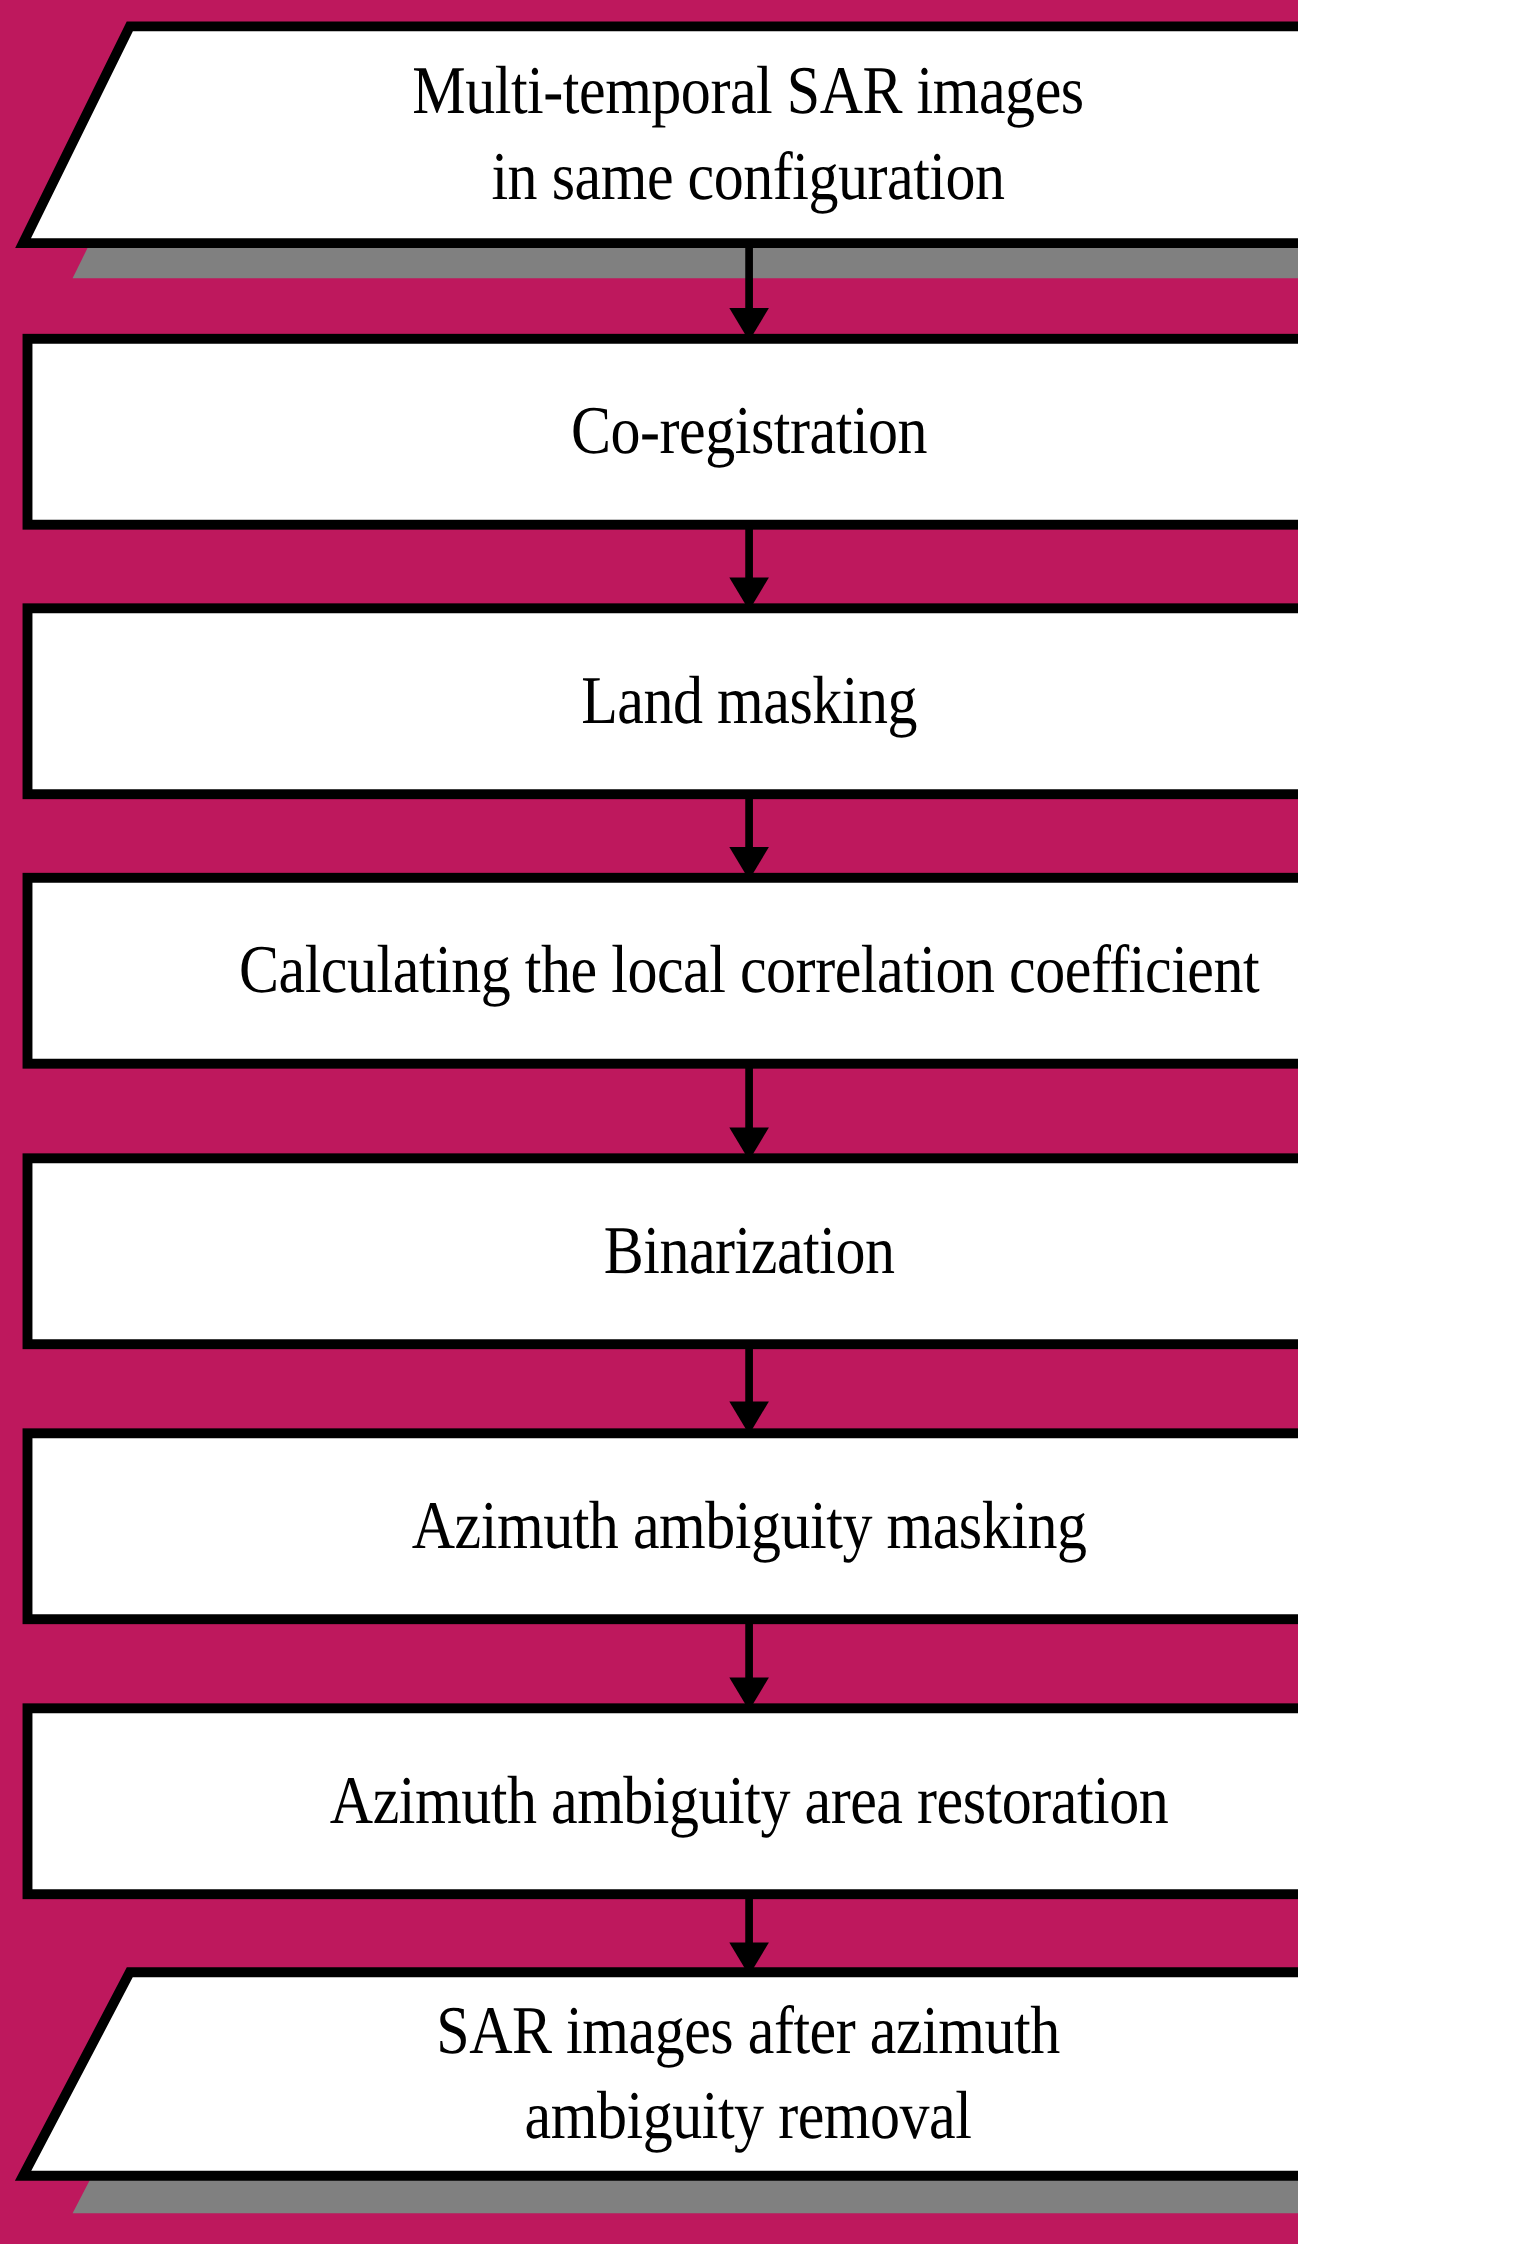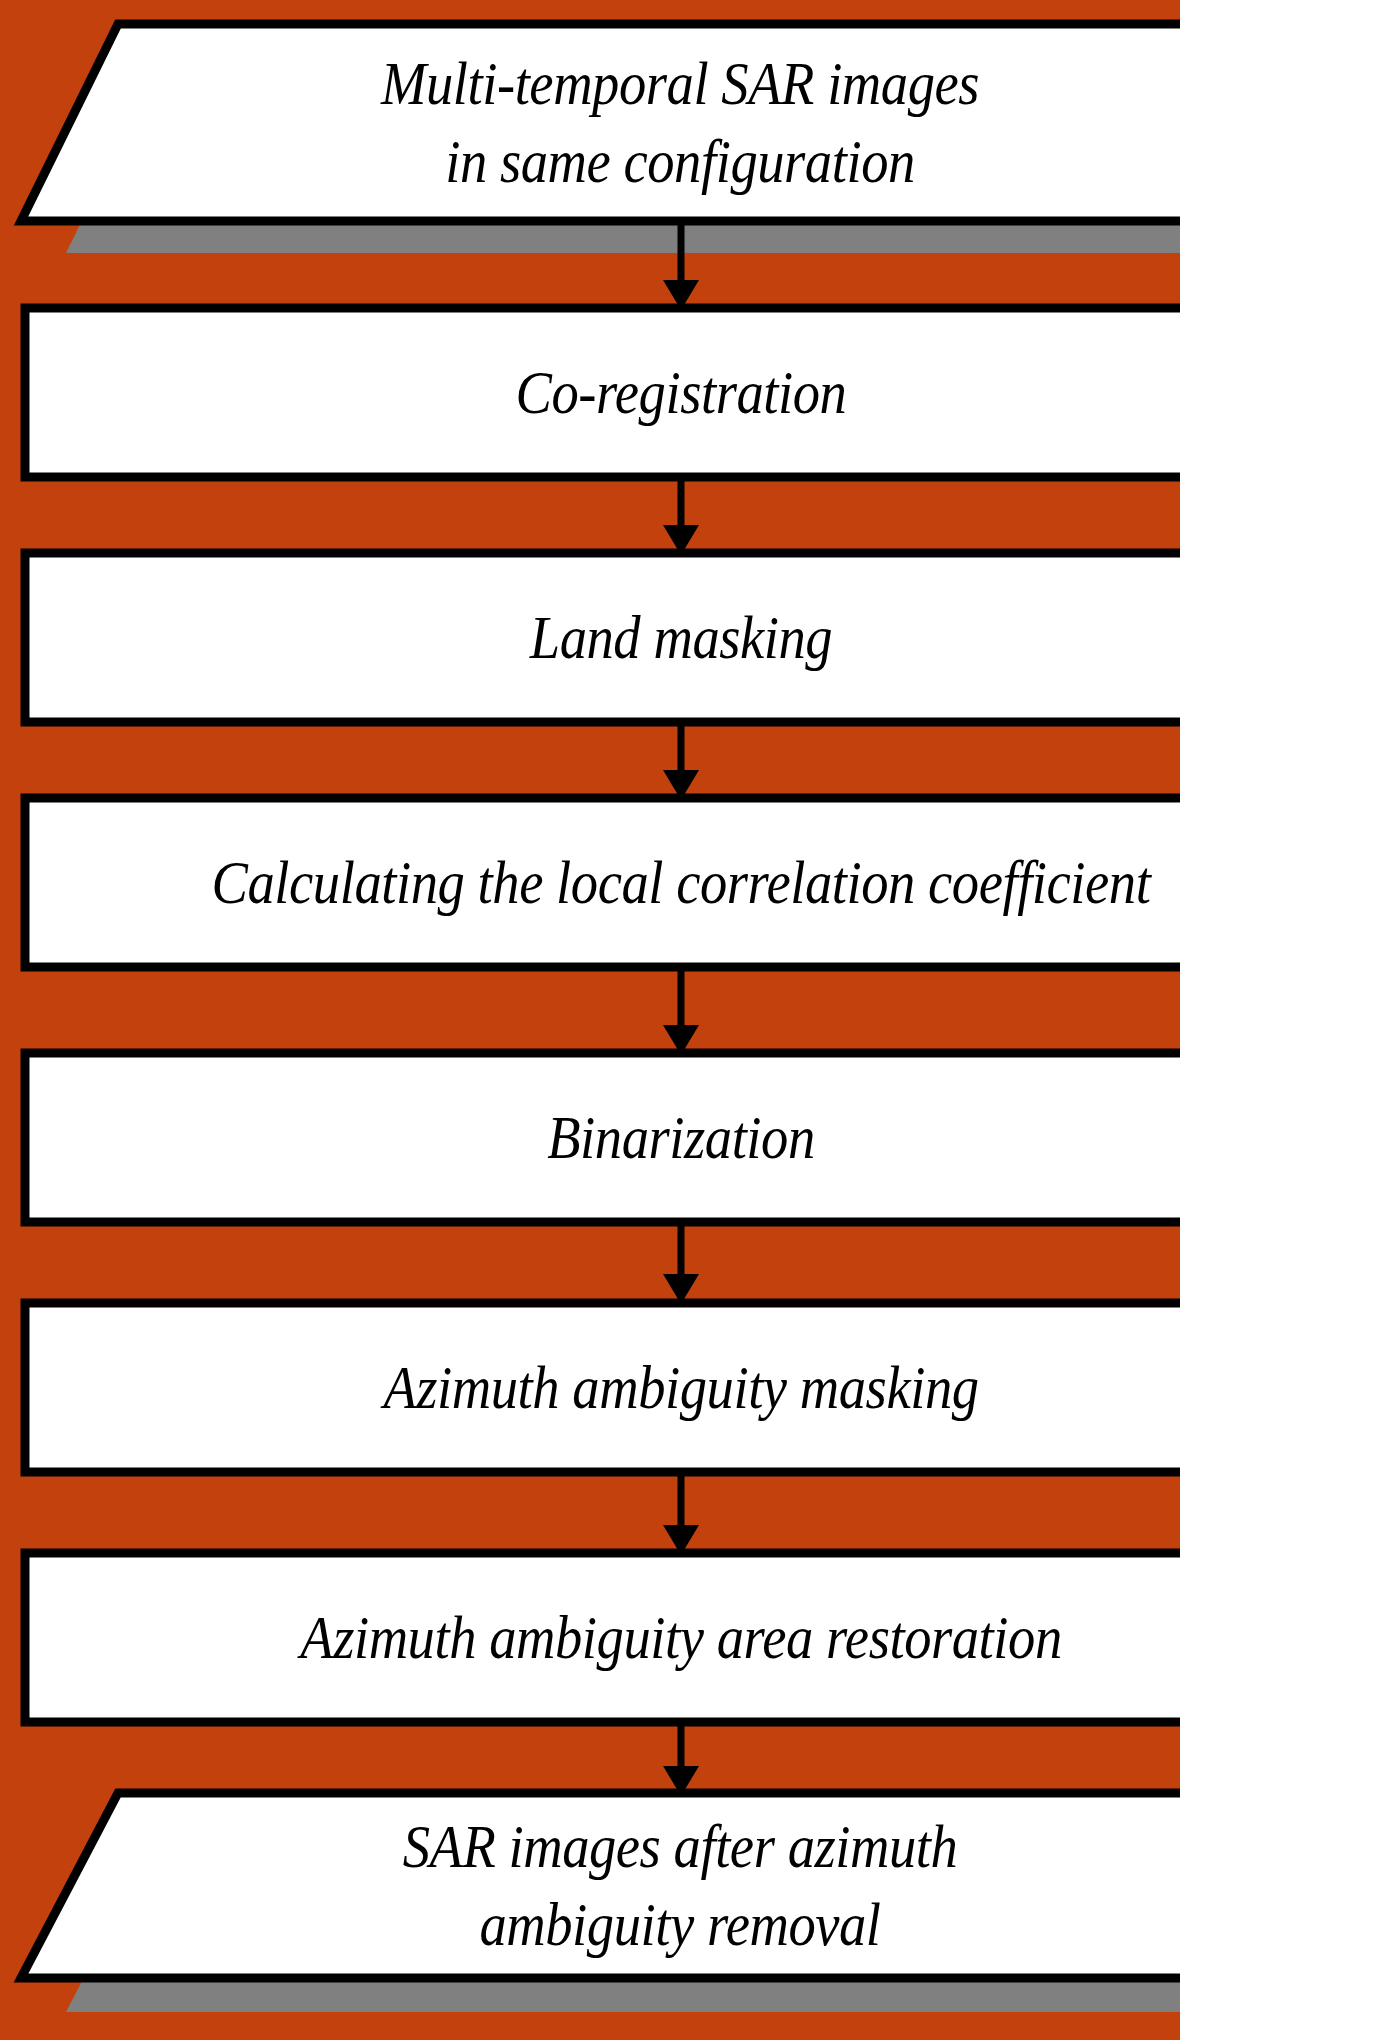--- a/index.html
+++ b/index.html
@@ -7,23 +7,22 @@
     padding: 0;
     background: #ffffff;
   }
   body {
     font-family: "Liberation Serif", "DejaVu Serif", serif;
   }
   #canvas {
     position: relative;
     width: 1180px;
     height: 2040px;
-    background: #c2410c;
+    background: #be185d;
     overflow: hidden;
-    font-style: italic;
   }
   #flow-svg {
     position: absolute;
     top: 0;
     left: 0;
     width: 1400px;
     height: 2040px;
     display: block;
   }
   .node-label {

